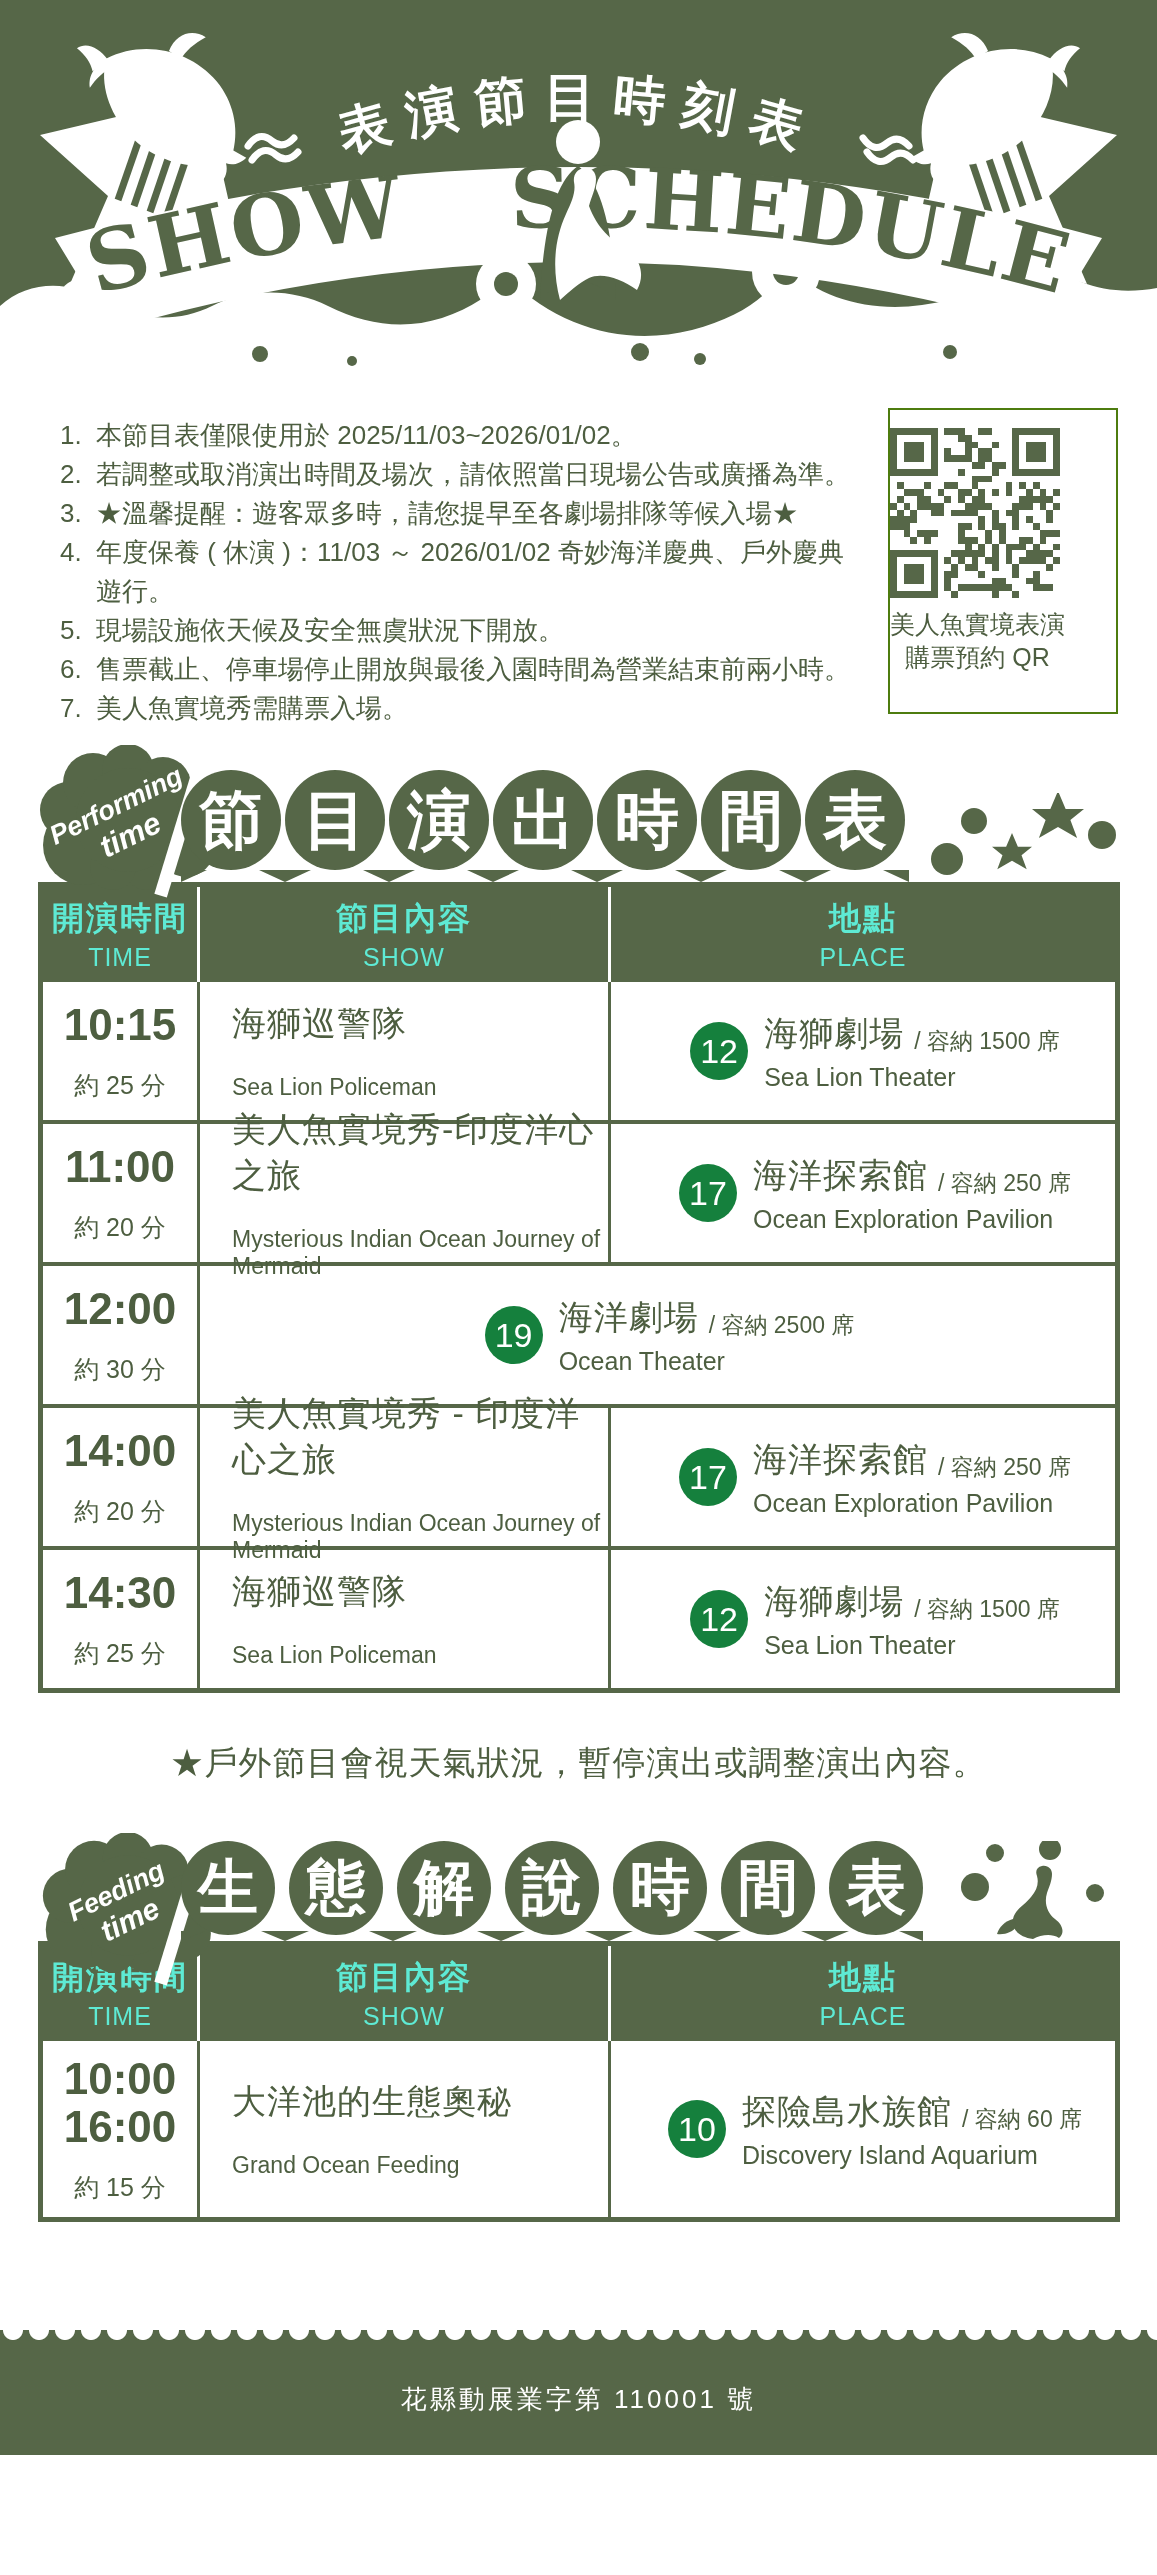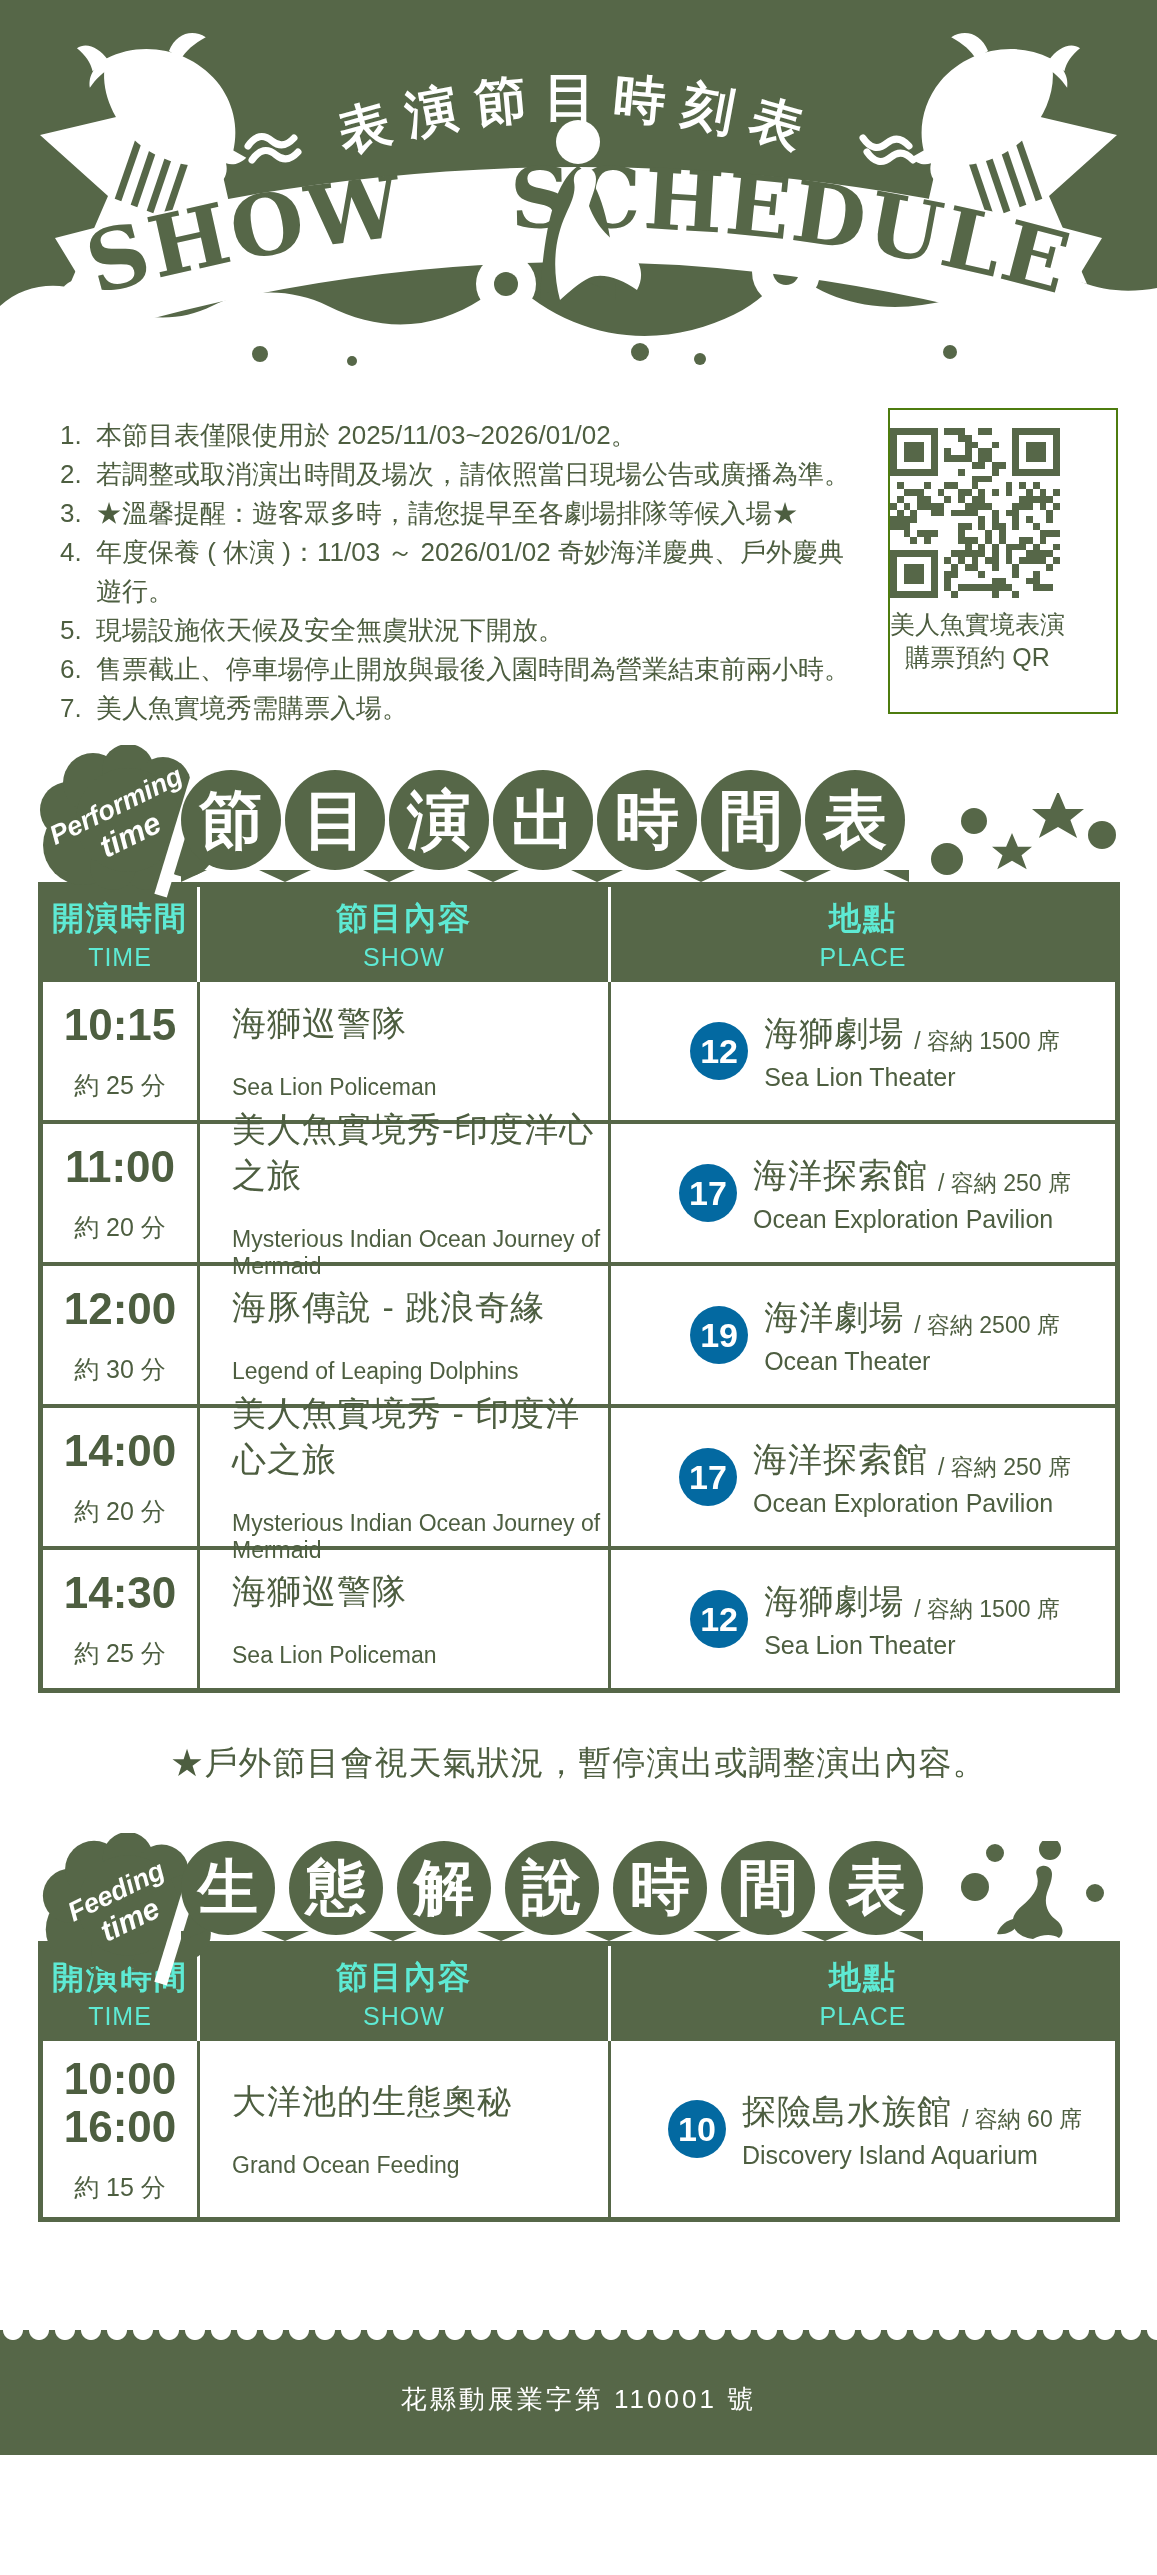--- a/index.html
+++ b/index.html
@@ -52,22 +52,22 @@
   .schedule-table.feeding-table .tr{height:176px;}
   .td{box-sizing:border-box;display:flex;flex-direction:column;justify-content:center;}
   .td + .td{border-left:3px solid #566748;}
   .td.col-time{align-items:center;}
   .time-big{font-size:44px;font-weight:700;line-height:48px;}
   .duration{font-size:25px;margin-top:20px;}
   .td.col-show{padding-left:32px;gap:21px;}
   .show-zh{font-size:34px;letter-spacing:1px;}
   .show-en{font-size:23px;margin-top:6px;}
   .td.col-place{flex-direction:row;align-items:center;padding-left:24px;}
-  .badge{width:58px;height:58px;flex:0 0 58px;border-radius:50%;background:#0369a1;color:#fff;
-         display:flex;align-items:center;justify-content:center;font-size:34px;font-weight:700;margin-right:16px;}
+  .badge{width:58px;height:58px;flex:0 0 58px;border-radius:50%;background:#15803d;color:#fff;
+         display:flex;align-items:center;justify-content:center;font-size:34px;font-weight:400;margin-right:16px;}
   .place-lines{display:flex;flex-direction:column;}
   .place-row1{display:flex;align-items:flex-end;}
   .place-zh{font-size:34px;letter-spacing:1px;}
   .capacity{font-size:23px;margin-left:10px;}
   .place-en{font-size:25px;margin-top:6px;}
 
   
   .outdoor-note{height:140px;display:flex;align-items:center;justify-content:center;
                 color:#4d5e40;font-size:33px;letter-spacing:1px;}
 
@@ -520,24 +520,20 @@
             <div class="place-en">Ocean Exploration Pavilion</div>
           </div>
         </div>
     </div>
 
     <div class="tr">
       <div class="td col-time">
           <div class="time-big">12:00</div>
           <div class="duration">約 30 分</div>
         </div>
-      <div class="td col-show">
-          <div class="show-zh">海豚傳說 - 跳浪奇緣</div>
-          <div class="show-en">Legend of Leaping Dolphins</div>
-        </div>
       <div class="td col-place">
           <div class="badge">19</div>
           <div class="place-lines">
             <div class="place-row1">
               <span class="place-zh">海洋劇場</span>
               <span class="capacity">/ 容納 2500 席</span>
             </div>
             <div class="place-en">Ocean Theater</div>
           </div>
         </div>

